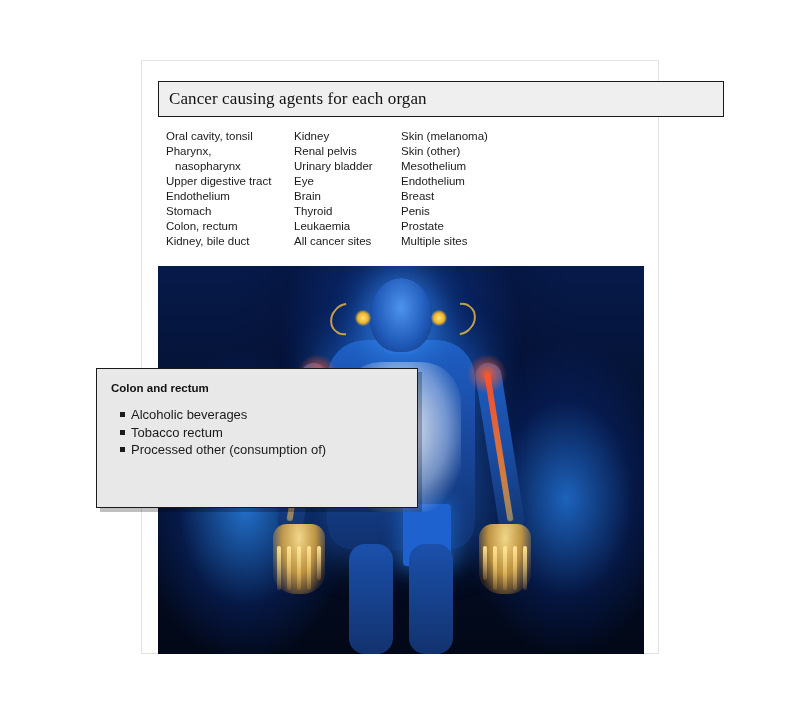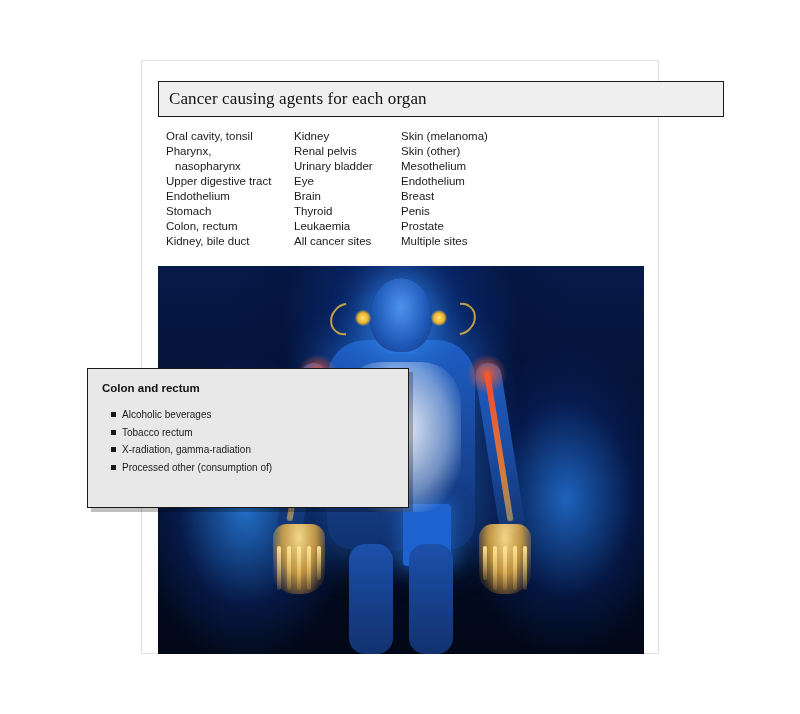--- a/index.html
+++ b/index.html
@@ -231,21 +231,21 @@
     top: 96px;
     width: 120px;
     height: 150px;
     background: radial-gradient(ellipse at 50% 45%, rgba(255,255,255,0.92) 0%, rgba(220,235,255,0.45) 55%, rgba(180,215,255,0) 80%);
     border-radius: 40px;
   }
 
   
   .tooltip {
     position: absolute;
-    left: 87px;
+    left: 96px;
     top: 368px;
     width: 322px;
     height: 140px;
     background: #e8e8e8;
     border: 1px solid #1a1a1a;
     box-sizing: border-box;
     box-shadow: 4px 4px 0 rgba(0,0,0,0.25);
   }
   .tooltip-title {
     font-size: 11.5px;
@@ -253,21 +253,21 @@
     color: #111111;
     margin: 13px 0 0 14px;
   }
   .tooltip-list {
     margin: 12px 0 0 0;
     padding: 0 0 0 34px;
     list-style: none;
   }
   .tooltip-list li {
     position: relative;
-    font-size: 10px;
+    font-size: 13px;
     line-height: 17.5px;
     color: #1a1a1a;
   }
   .tooltip-list li::before {
     content: "";
     position: absolute;
     left: -11px;
     top: 6px;
     width: 5px;
     height: 5px;
@@ -364,18 +364,17 @@
       <div class="chest-light"></div>
     </div>
 
   </div>
 
   <div class="tooltip">
     <div class="tooltip-title">Colon and rectum</div>
     <ul class="tooltip-list">
       <li>Alcoholic beverages</li>
       <li>Tobacco rectum</li>
-      <li>X-radiation, gamma-radiation</li>
       <li>Processed other (consumption of)</li>
     </ul>
   </div>
 
 </div>
 
 </body></html>

